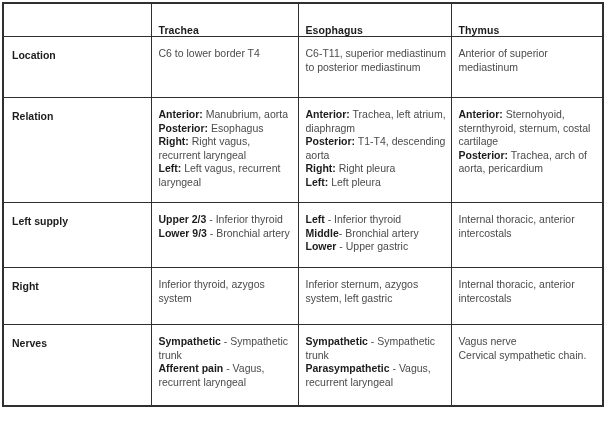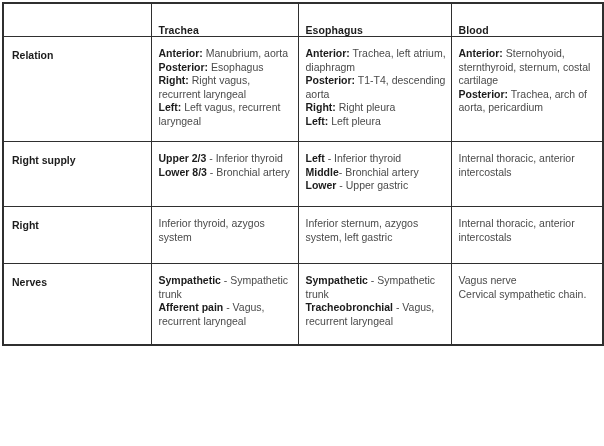--- a/index.html
+++ b/index.html
@@ -72,48 +72,60 @@
       <col class="c0">
         <col class="c1">
         <col class="c2">
         <col class="c3">
     </colgroup>
     <thead>
       <tr>
           <th><span></span></th>
           <th><span>Trachea</span></th>
           <th><span>Esophagus</span></th>
-          <th><span>Blood</span></th>
+          <th><span>Thymus</span></th>
         </tr>
     </thead>
     <tbody>
+        <tr class="row-location">
+          <th scope="row"><span>Location</span></th>
+          <td>
+            <div class="line"><span>C6 to lower border T4</span></div>
+          </td>
+          <td>
+            <div class="line"><span>C6-T11, superior mediastinum to posterior mediastinum</span></div>
+          </td>
+          <td>
+            <div class="line"><span>Anterior of superior mediastinum</span></div>
+          </td>
+        </tr>
         <tr class="row-relation">
           <th scope="row"><span>Relation</span></th>
           <td>
             <div class="line"><span class="b">Anterior:</span><span> Manubrium, aorta</span></div>
             <div class="line"><span class="b">Posterior:</span><span> Esophagus</span></div>
             <div class="line"><span class="b">Right:</span><span> Right vagus, recurrent laryngeal</span></div>
             <div class="line"><span class="b">Left:</span><span> Left vagus, recurrent laryngeal</span></div>
           </td>
           <td>
             <div class="line"><span class="b">Anterior:</span><span> Trachea, left atrium, diaphragm</span></div>
             <div class="line"><span class="b">Posterior:</span><span> T1-T4, descending aorta</span></div>
             <div class="line"><span class="b">Right:</span><span> Right pleura</span></div>
             <div class="line"><span class="b">Left:</span><span> Left pleura</span></div>
           </td>
           <td>
             <div class="line"><span class="b">Anterior:</span><span> Sternohyoid, sternthyroid, sternum, costal cartilage</span></div>
             <div class="line"><span class="b">Posterior:</span><span> Trachea, arch of aorta, pericardium</span></div>
           </td>
         </tr>
         <tr class="row-blood-supply">
-          <th scope="row"><span>Right supply</span></th>
+          <th scope="row"><span>Left supply</span></th>
           <td>
             <div class="line"><span class="b">Upper 2/3</span><span> - Inferior thyroid</span></div>
-            <div class="line"><span class="b">Lower 8/3</span><span> - Bronchial artery</span></div>
+            <div class="line"><span class="b">Lower 9/3</span><span> - Bronchial artery</span></div>
           </td>
           <td>
             <div class="line"><span class="b">Left</span><span> - Inferior thyroid</span></div>
             <div class="line"><span class="b">Middle</span><span>- Bronchial artery</span></div>
             <div class="line"><span class="b">Lower</span><span> - Upper gastric</span></div>
           </td>
           <td>
             <div class="line"><span>Internal thoracic, anterior intercostals</span></div>
           </td>
         </tr>
@@ -130,21 +142,21 @@
           </td>
         </tr>
         <tr class="row-nerves">
           <th scope="row"><span>Nerves</span></th>
           <td>
             <div class="line"><span class="b">Sympathetic</span><span> - Sympathetic trunk</span></div>
             <div class="line"><span class="b">Afferent pain</span><span> - Vagus, recurrent laryngeal</span></div>
           </td>
           <td>
             <div class="line"><span class="b">Sympathetic</span><span> - Sympathetic trunk</span></div>
-            <div class="line"><span class="b">Tracheobronchial</span><span> - Vagus, recurrent laryngeal</span></div>
+            <div class="line"><span class="b">Parasympathetic</span><span> - Vagus, recurrent laryngeal</span></div>
           </td>
           <td>
             <div class="line"><span>Vagus nerve</span></div>
             <div class="line"><span>Cervical sympathetic chain.</span></div>
           </td>
         </tr>
       </tbody>
   </table>
 </div>
 

